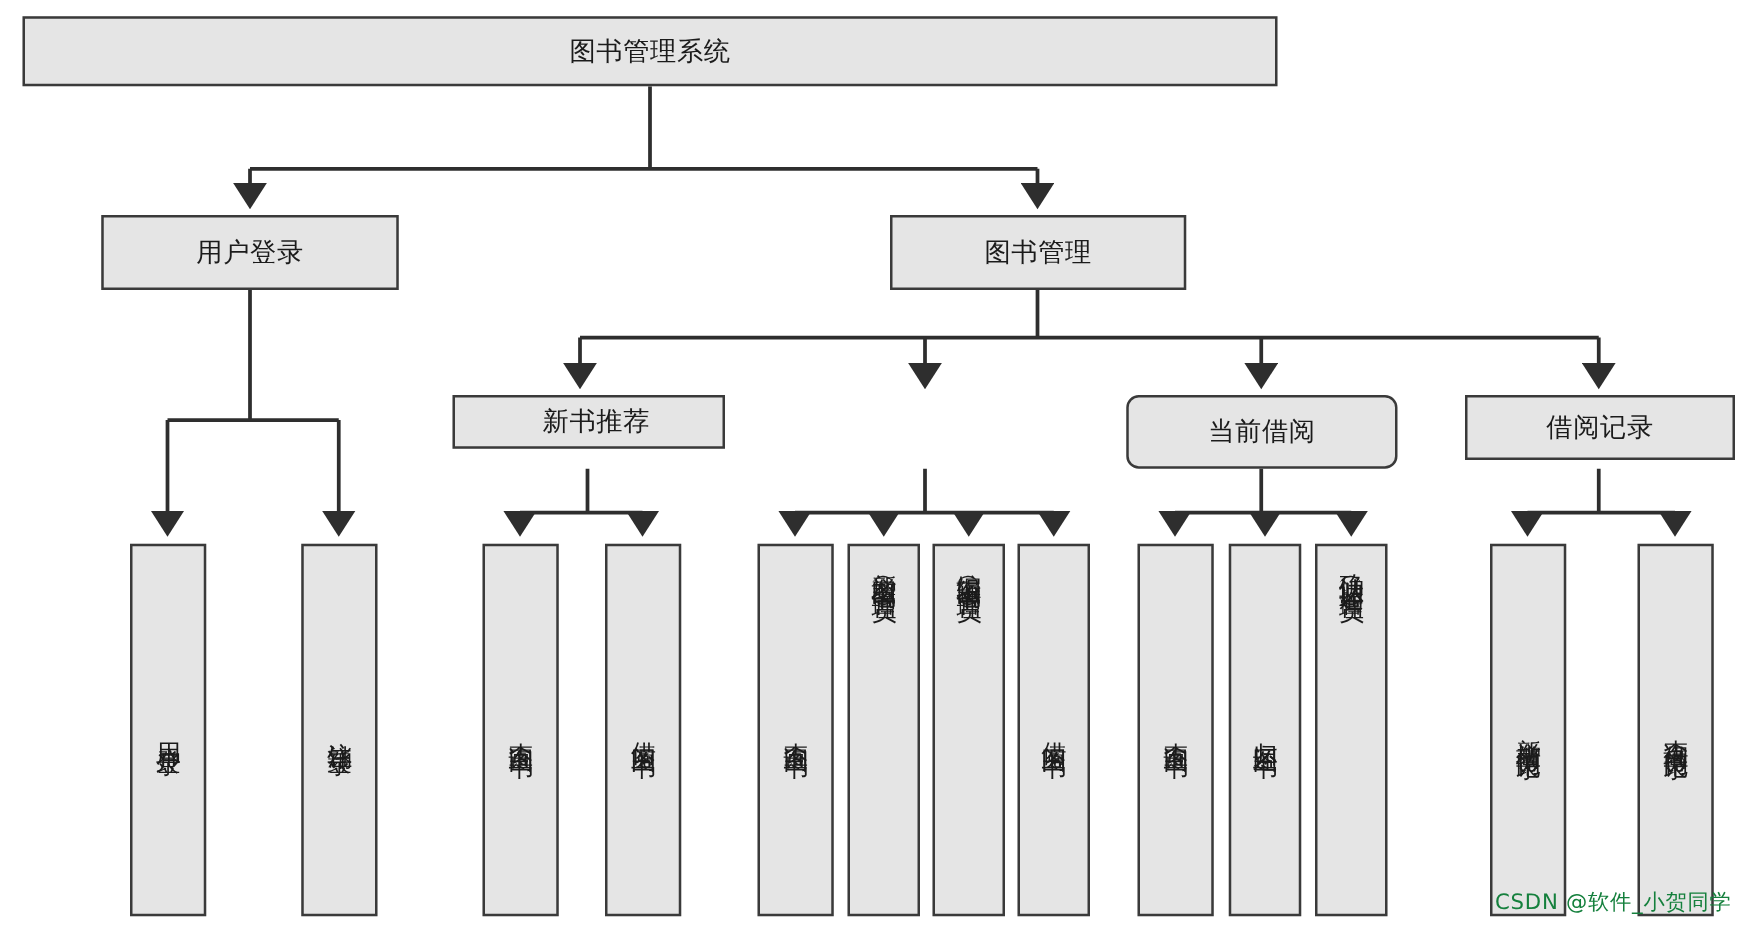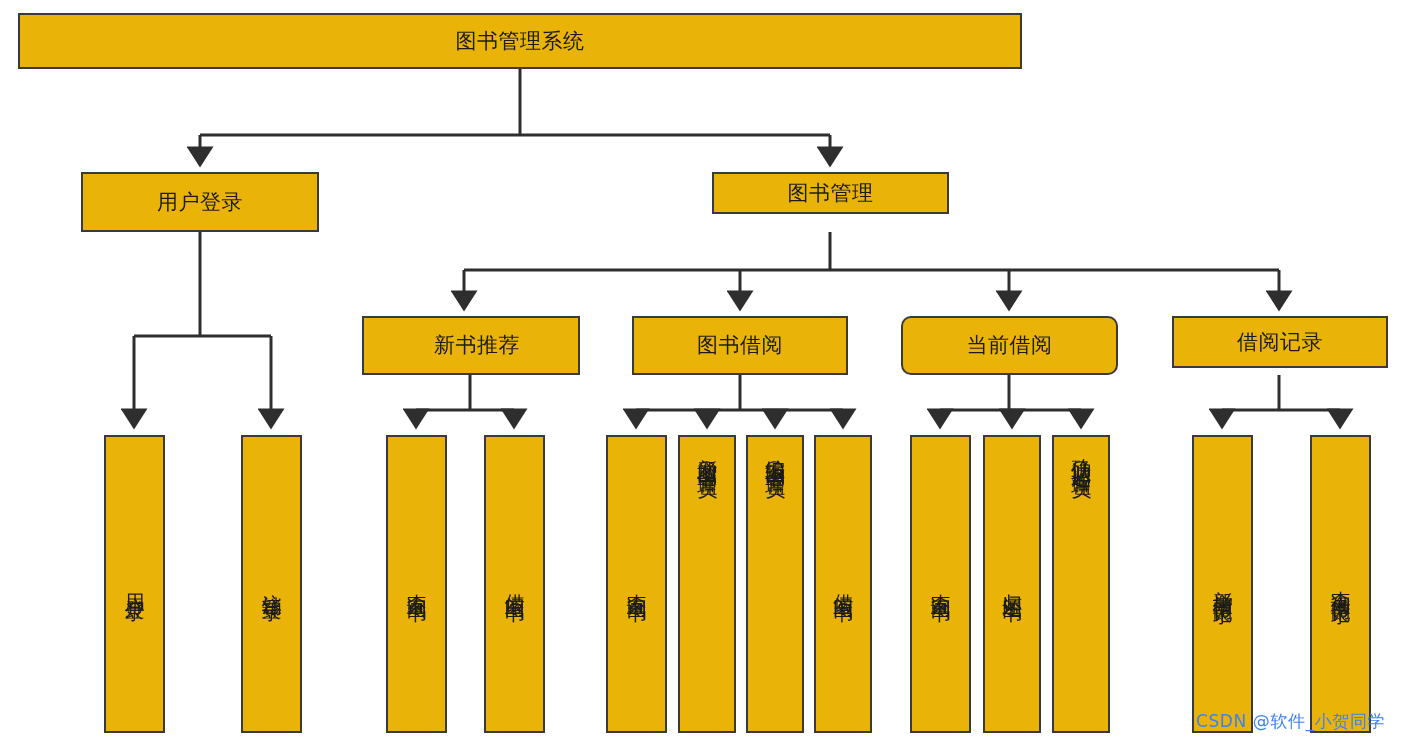--- a/index.html
+++ b/index.html
@@ -22,21 +22,21 @@
   svg.diagram-svg {
     position: absolute;
     top: 0;
     left: 0;
     width: 1405px;
     height: 747px;
   }
   .node-box {
     position: absolute;
     box-sizing: border-box;
-    background: #eab308;
+    background: #e5e5e5;
     border: 2.5px solid #3a3a3a;
     display: flex;
     align-items: center;
     justify-content: center;
     overflow: hidden;
   }
   .node-label {
     color: #1b1b1b;
     font-size: 21px;
     line-height: 1.18;
@@ -56,21 +56,21 @@
     font-size: 20px;
     white-space: nowrap;
     text-align: left;
   }
   .node-box.vertical.centered {
     align-items: center;
     padding-top: 0;
   }
   .watermark {
     position: absolute;
-    color: #3b82f6;
+    color: #15803d;
     font-size: 17px;
     letter-spacing: 0.6px;
     white-space: nowrap;
     pointer-events: none;
   }
 </style>
 </head>
 <body>
 
 <div id="diagram-root">
@@ -125,29 +125,26 @@
     </g>
   </svg>
 
   <div class="node-box" style="left:18px; top:13px; width:1004px; height:56px;">
     <span class="node-label">图书管理系统</span>
   </div>
 
   <div class="node-box" style="left:81px; top:172px; width:238px; height:60px;">
     <span class="node-label">用户登录</span>
   </div>
-  <div class="node-box" style="left:712px; top:172px; width:237px; height:42px;">
+  <div class="node-box" style="left:712px; top:172px; width:237px; height:60px;">
     <span class="node-label">图书管理</span>
   </div>
 
-  <div class="node-box" style="left:362px; top:316px; width:218px; height:59px;padding-left:12px;">
+  <div class="node-box" style="left:362px; top:316px; width:218px; height:43px;padding-left:12px;">
     <span class="node-label">新书推荐</span>
-  </div>
-  <div class="node-box" style="left:632px; top:316px; width:216px; height:59px;">
-    <span class="node-label">图书借阅</span>
   </div>
   <div class="node-box" style="left:901px; top:316px; width:217px; height:59px;border-radius:10px;">
     <span class="node-label">当前借阅</span>
   </div>
   <div class="node-box" style="left:1172px; top:316px; width:216px; height:52px;">
     <span class="node-label">借阅记录</span>
   </div>
 
   <div class="node-box vertical centered" style="left:104px; top:435px; width:61px; height:298px;">
     <span class="node-label">用户登录</span>

